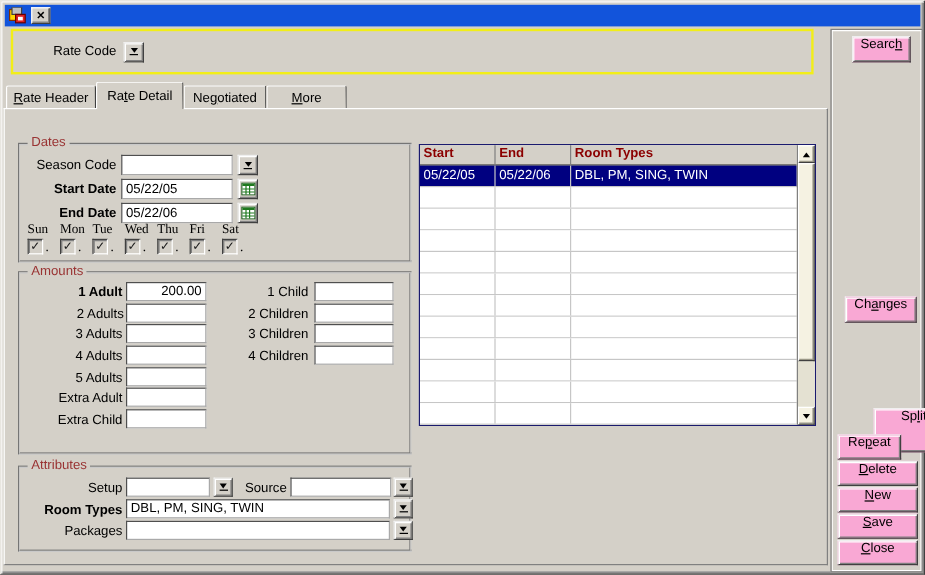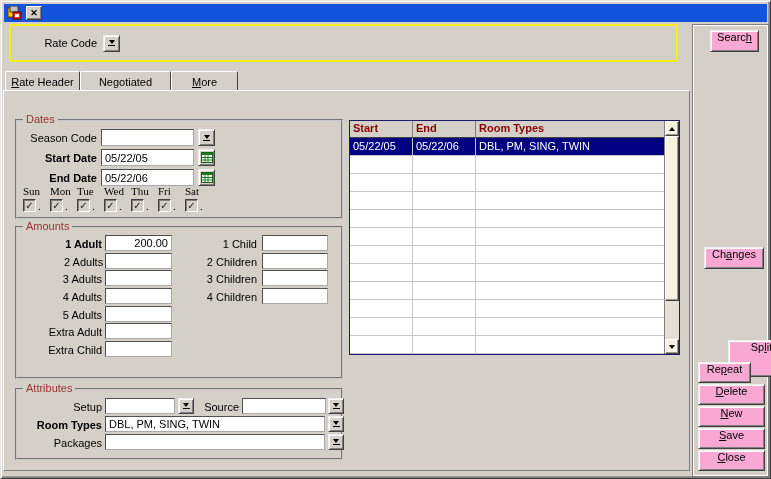--- a/index.html
+++ b/index.html
@@ -119,21 +119,24 @@
     <div class="lovbtn" style="position:static;">
       <span class="lov-tri"></span>
       <span class="lov-bar"></span>
     </div>
   </div>
 
   <div class="tabstrip">
     <div class="tab" style="width:75px;">
       <span><span></span><span class="mn">R</span><span>ate Header</span></span>
     </div>
-    <div class="tab" style="width:91px;">
+    <div class="tab active" style="width:73px;">
+      <span><span>Ra</span><span class="mn">t</span><span>e Detail</span></span>
+    </div>
+    <div class="tab" style="width:69px;">
       <span><span>Ne</span><span class="mn">g</span><span>otiated</span></span>
     </div>
     <div class="tab" style="width:67px;">
       <span><span></span><span class="mn">M</span><span>ore</span></span>
     </div>
   </div>
 
   <div class="content">
 
     <div class="frame" style="left:11px;top:28px;width:328px;height:100px;">

